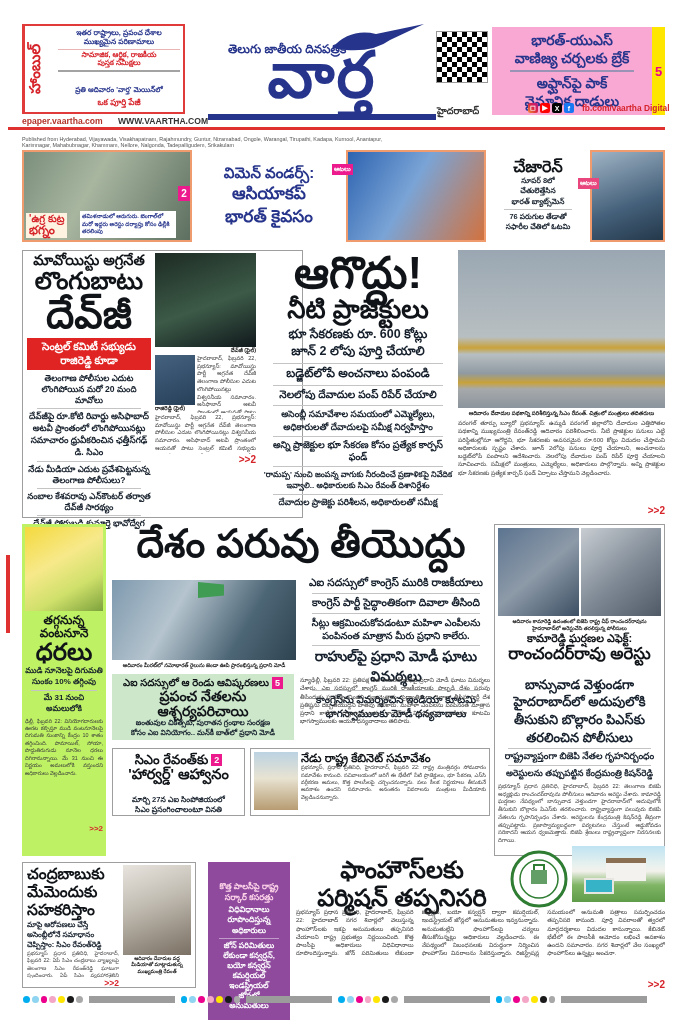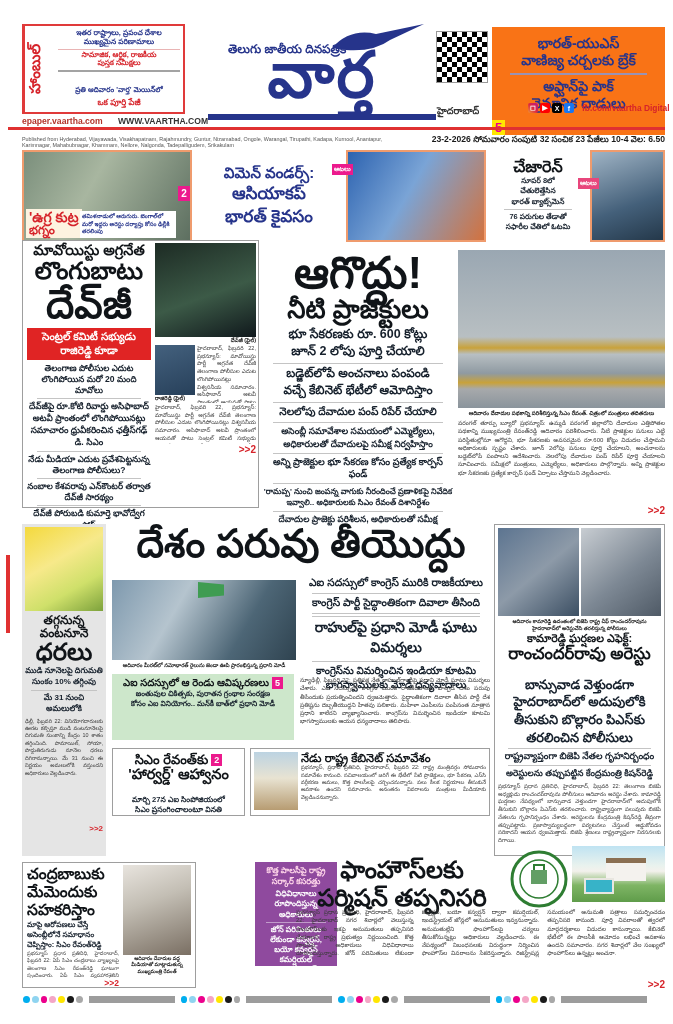--- a/index.html
+++ b/index.html
@@ -44,21 +44,21 @@
 
   <div class="abs blue" style="left:228px;top:42px;font-size:12px;font-weight:800;">తెలుగు జాతీయ దినపత్రిక</div>
   <svg class="abs" style="left:328px;top:22px;" width="100" height="32" viewBox="0 0 100 32">
     <path d="M4 26 Q22 6 48 12 L96 2 L62 18 Q46 30 18 28 Z" fill="#26348b"></path>
   </svg>
   <div class="abs blue" style="left:208px;top:42px;width:228px;font-size:64px;font-weight:800;text-align:center;letter-spacing:2px;line-height:1.05;">వార్త</div>
   <div class="abs" style="left:208px;top:114px;width:228px;height:6px;background:#26348b;"></div>
 
   <div class="abs qr" style="left:437px;top:32px;width:50px;height:50px;outline:1px solid #999;"></div>
 
-  <div class="abs" style="left:492px;top:27px;width:173px;height:108px;background:#f97316;display:flex;box-sizing:border-box;flex-direction:column;">
+  <div class="abs" style="left:492px;top:27px;width:173px;height:88px;background:#f9a8d4;display:flex;box-sizing:border-box;">
     <div style="flex:1;display:flex;flex-direction:column;justify-content:center;text-align:center;padding:2px 4px;">
       <div style="font-size:14px;font-weight:800;color:#26348b;line-height:1.25;"><span>భారత్-యుఎస్</span><br><span>వాణిజ్య చర్చలకు బ్రేక్</span></div>
       <div style="border-top:2px solid #9a93b5;margin:3px 14px;"></div>
       <div style="font-size:14px;font-weight:800;color:#26348b;line-height:1.25;"><span>అఫ్ఘాన్‌పై పాక్</span><br><span>వైమానిక దాడులు</span></div>
     </div>
     <div style="width:13px;background:#ffe600;display:flex;align-items:center;justify-content:center;">
       <span style="color:#ec008c;font-weight:800;font-size:13px;">5</span>
     </div>
   </div>
 
@@ -66,26 +66,25 @@
   <div class="abs" style="left:528px;top:103px;display:flex;align-items:center;">
     <span class="icon-sq" style="background:linear-gradient(45deg,#f09433,#dc2743,#bc1888);">◻</span>
     <span class="icon-sq" style="background:#ff0000;">▶</span>
     <span class="icon-sq" style="background:#000;">X</span>
     <span class="icon-sq" style="background:#1877f2;">f</span>
     <span style="font-size:8.4px;font-weight:800;color:#d6232a;margin-left:6px;">fb.com/vaartha Digital</span>
   </div>
 
   <div class="abs" style="left:8px;top:127px;width:657px;height:3px;background:#e03131;"></div>
   <div class="abs" style="left:22px;top:136px;width:390px;font-size:5.4px;color:#555;">Published from Hyderabad, Vijayawada, Visakhapatnam, Rajahmundry, Guntur, Nizamabad, Ongole, Warangal, Tirupathi, Kadapa, Kurnool, Anantapur, Karimnagar, Mahabubnagar, Khammam, Nellore, Nalgonda, Tadepalligudem, Srikakulam</div>
-  <div class="abs" style="right:8px;top:134px;font-size:8.6px;font-weight:800;color:#1a1a1a;">23-2-2026 సోమవారం సంపుటి 32 సంచిక 23 పేజీలు 10-4 వెల: 6.50</div>
 
   <div class="abs" style="left:22px;top:150px;width:643px;height:92px;display:flex;gap:4px;">
     <div class="bd ph" style="width:170px;position:relative;background:linear-gradient(120deg,#7b8f7c,#a8b6a0 40%,#5d6f60);">
       <div style="position:absolute;left:2px;bottom:2px;background:#fdf3e0;padding:1px 3px;line-height:1.05;">
-        <span class="red" style="font-size:14px;font-weight:800;display:block;">'ఉగ్ర కుట్ర</span>
+        <span class="red" style="font-size:10px;font-weight:800;display:block;">'ఉగ్ర కుట్ర</span>
         <span class="red" style="font-size:12px;font-weight:800;display:block;">భగ్నం</span>
       </div>
       <div style="position:absolute;right:14px;bottom:2px;background:#fff;width:92px;padding:2px;font-size:5.8px;font-weight:700;color:#26348b;line-height:1.3;">
         <span>తమిళనాడులో ఆరుగురు.</span> <span>బెంగాల్‌లో మరో ఇద్దరు అరెస్టు</span> <span>దర్యాప్తు కోసం ఢిల్లీకి తరలింపు</span>
       </div>
       <span class="badge-pink" style="position:absolute;right:0;top:34px;width:12px;height:15px;font-size:10px;">2</span>
     </div>
     <div style="width:146px;display:flex;flex-direction:column;justify-content:center;text-align:center;background:#fff;">
       <span class="blue" style="font-size:15px;font-weight:800;line-height:1.35;">విమెన్ వండర్స్:</span>
       <span class="blue" style="font-size:17px;font-weight:800;line-height:1.35;">ఆసియాకప్</span>
@@ -98,21 +97,21 @@
       <span class="hl" style="font-size:16px;">చేజారెన్</span>
       <span class="sub" style="font-size:7.4px;line-height:1.4;"><span>సూపర్ 8లో</span><br><span>చేతులెత్తేసిన</span><br><span>భారత్ బ్యాట్స్‌మెన్</span></span>
       <div class="hr" style="margin:2px 14px;"></div>
       <span class="sub" style="font-size:7.4px;line-height:1.4;"><span>76 పరుగుల తేడాతో</span><br><span>సఫారీల చేతిలో ఓటమి</span></span>
     </div>
     <div class="bd ph" style="width:75px;position:relative;background:linear-gradient(160deg,#9fb3c4,#44607a 60%,#24384a);">
       <span class="badge-pink" style="position:absolute;left:-14px;top:26px;font-size:6.4px;padding:1px 2px;background:#e8467c;">ఆటలు</span>
     </div>
   </div>
 
-  <div class="abs box" style="left:22px;top:240px;width:237px;height:268px;padding:4px;">
+  <div class="abs box" style="left:22px;top:250px;width:281px;height:268px;padding:4px;">
     <div style="position:absolute;left:4px;top:2px;width:124px;">
       <div class="hl ctr" style="font-size:14.5px;">మావోయిస్టు అగ్రనేత</div>
       <div class="hl ctr" style="font-size:24px;">లొంగుబాటు</div>
       <div class="hl ctr" style="font-size:40px;">దేవ్‌జీ</div>
       <div class="ctr" style="background:#e02424;color:#fff;font-weight:800;font-size:10.5px;line-height:1.3;padding:2px 1px;margin:3px 0;"><span>సెంట్రల్ కమిటీ సభ్యుడు</span><br><span>రాజిరెడ్డి కూడా</span></div>
       <div class="sub ctr" style="font-size:8.6px;line-height:1.3;">తెలంగాణ పోలీసుల ఎదుట లొంగిపోయిన మరో 20 మంది మావోలు</div>
       <div class="hr"></div>
       <div class="sub ctr" style="font-size:8.8px;line-height:1.35;">దేవ్‌జీపై రూ.కోటి రివార్డు అసిఫాబాద్ అటవీ ప్రాంతంలో లొంగిపోయినట్లు సమాచారం ధ్రువీకరించిన ఛత్తీస్‌గఢ్ డి. సిఎం</div>
       <div class="hr"></div>
       <div class="sub ctr" style="font-size:8.6px;line-height:1.3;">నేడు మీడియా ఎదుట ప్రవేశపెట్టనున్న తెలంగాణ పోలీసులు?</div>
@@ -136,21 +135,20 @@
     </div>
   </div>
 
   <div class="abs" style="left:263px;top:250px;width:190px;height:268px;">
     <div class="hl ctr" style="font-size:44px;">ఆగొద్దు!</div>
     <div class="hl ctr" style="font-size:26px;">నీటి ప్రాజెక్టులు</div>
     <div class="sub ctr" style="font-size:12.5px;margin-top:4px;">భూ సేకరణకు రూ. 600 కోట్లు</div>
     <div class="sub ctr" style="font-size:12.5px;">జూన్ 2 లోపు పూర్తి చేయాలి</div>
     <div class="hr"></div>
     <div class="sub ctr" style="font-size:12px;">బడ్జెట్‌లోపే అంచనాలు పంపండి</div>
-    <div class="sub ctr" style="font-size:12px;">వచ్చే కేబినెట్ భేటీలో ఆమోదిస్తాం</div>
     <div class="hr"></div>
     <div class="sub ctr" style="font-size:10.5px;">నెలలోపు దేవాదుల పంప్ రిపేర్ చేయాలి</div>
     <div class="hr"></div>
     <div class="sub ctr" style="font-size:9px;line-height:1.4;">అసెంబ్లీ సమావేశాల సమయంలో ఎమ్మెల్యేలు, అధికారులతో దేవాదులపై సమీక్ష నిర్వహిస్తాం</div>
     <div class="hr"></div>
     <div class="sub ctr" style="font-size:9.5px;line-height:1.35;">అన్ని ప్రాజెక్టుల భూ సేకరణ కోసం ప్రత్యేక కార్పస్ ఫండ్</div>
     <div class="hr"></div>
     <div class="sub ctr" style="font-size:8px;line-height:1.4;">'రామప్ప' నుంచి జంపన్న వాగుకు నీరందించే ప్రణాళికపై నివేదిక ఇవ్వాలి.. అధికారులకు సిఎం రేవంత్ దిశానిర్దేశం</div>
     <div class="hr"></div>
     <div class="sub ctr" style="font-size:8.8px;">దేవాదుల ప్రాజెక్టు పరిశీలన, అధికారులతో సమీక్ష</div>
@@ -158,21 +156,21 @@
 
   <div class="abs" style="left:458px;top:250px;width:207px;height:268px;">
     <div class="ph" style="width:207px;height:158px;background:linear-gradient(180deg,#9aa7b2 0%,#b8bfc2 55%,#c9a23a 62%,#b8bfc2 66%,#8f9aa2 78%,#c9a23a 84%,#a7a9ab 88%,#8a949c 100%);"></div>
     <div class="cap ctr" style="margin:2px 0;">ఆదివారం దేవాదుల పథకాన్ని పరిశీలిస్తున్న సిఎం రేవంత్. చిత్రంలో మంత్రులు తదితరులు</div>
     <div class="body-txt jst" style="height:86px;overflow:hidden;">వరంగల్ తూర్పు బ్యూరో ప్రభన్యూస్: ఉమ్మడి వరంగల్ జిల్లాలోని దేవాదుల ఎత్తిపోతల పథకాన్ని ముఖ్యమంత్రి రేవంత్‌రెడ్డి ఆదివారం పరిశీలించారు. నీటి ప్రాజెక్టుల పనులు ఎట్టి పరిస్థితుల్లోనూ ఆగొద్దని, భూ సేకరణకు అవసరమైన రూ.600 కోట్లు విడుదల చేస్తామని అధికారులకు స్పష్టం చేశారు. జూన్ 2లోపు పనులు పూర్తి చేయాలని, అంచనాలను బడ్జెట్‌లోపే పంపాలని ఆదేశించారు. నెలలోపు దేవాదుల పంప్ రిపేర్ పూర్తి చేయాలని సూచించారు. సమీక్షలో మంత్రులు, ఎమ్మెల్యేలు, అధికారులు పాల్గొన్నారు. అన్ని ప్రాజెక్టుల భూ సేకరణకు ప్రత్యేక కార్పస్ ఫండ్ ఏర్పాటు చేస్తామని వెల్లడించారు.</div>
     <span class="jump">&gt;&gt;2</span>
   </div>
 
   <div class="abs" style="left:6px;top:555px;width:4px;height:78px;background:#e03131;"></div>
 
-  <div class="abs" style="left:22px;top:524px;width:84px;height:332px;background:#e5e5e5;padding:3px;box-sizing:border-box;">
+  <div class="abs" style="left:22px;top:524px;width:84px;height:332px;background:#bef264;padding:3px;box-sizing:border-box;">
     <div class="ph" style="width:78px;height:84px;background:linear-gradient(150deg,#f4d93d 0%,#f7e98a 40%,#cfe06a 70%,#7da23c 100%);"></div>
     <div class="hl ctr" style="font-size:12px;margin-top:3px;">తగ్గనున్న</div>
     <div class="hl ctr" style="font-size:12px;">వంటనూనె</div>
     <div class="hl ctr" style="font-size:24px;">ధరలు</div>
     <div class="sub ctr" style="font-size:8px;line-height:1.35;margin-top:2px;">ముడి నూనెలపై దిగుమతి సుంకం 10% తగ్గింపు</div>
     <div class="hr" style="margin:2px 6px;"></div>
     <div class="sub ctr" style="font-size:8px;line-height:1.35;">మే 31 నుంచి అమలులోకి</div>
     <div class="body-txt jst" style="font-size:5.4px;height:106px;overflow:hidden;margin-top:3px;">ఢిల్లీ, ఫిబ్రవరి 22: వినియోగదారులకు ఊరట కల్పిస్తూ ముడి వంటనూనెలపై దిగుమతి సుంకాన్ని కేంద్రం 10 శాతం తగ్గించింది. పామాయిల్, సోయా, పొద్దుతిరుగుడు నూనెల ధరలు దిగిరానున్నాయి. మే 31 నుంచి ఈ నిర్ణయం అమలులోకి వస్తుందని అధికారులు వెల్లడించారు.</div>
     <span class="jump" style="font-size:8px;">&gt;&gt;2</span>
   </div>
@@ -181,32 +179,34 @@
   <div class="abs ph" style="left:112px;top:580px;width:184px;height:80px;background:linear-gradient(120deg,#7e99ae 0%,#b5c4ce 35%,#4d6676 70%,#2f4350 100%);">
     <div style="position:absolute;left:86px;top:2px;width:26px;height:16px;background:#3f9c52;clip-path:polygon(0 0,100% 15%,100% 85%,0 100%);"></div>
   </div>
   <div class="abs cap ctr" style="left:112px;top:662px;width:184px;font-size:5.4px;">ఆదివారం మీరట్‌లో నమోభారత్ రైలును జెండా ఊపి ప్రారంభిస్తున్న ప్రధాని మోడీ</div>
 
   <div class="abs" style="left:302px;top:576px;width:188px;">
     <div class="sub ctr" style="font-size:10.6px;">ఎఐ సదస్సులో కాంగ్రెస్ మురికి రాజకీయాలు</div>
     <div class="hr"></div>
     <div class="sub ctr" style="font-size:10.6px;">కాంగ్రెస్ పార్టీ సైద్ధాంతికంగా దివాలా తీసింది</div>
     <div class="hr"></div>
+    <div class="sub ctr" style="font-size:9.6px;line-height:1.4;">సీట్లు ఆక్రమించుకోవడంటూ మహిళా ఎంపీలను పంపినంత మాత్రాన మీరు ప్రధాని కాలేరు.</div>
     <div class="hr"></div>
     <div class="sub ctr" style="font-size:14px;">రాహుల్‌పై ప్రధాని మోడీ ఘాటు విమర్శలు</div>
     <div class="hr"></div>
     <div class="sub ctr" style="font-size:10.2px;line-height:1.4;">కాంగ్రెస్‌ను విమర్శించిన ఇండియా కూటమి భాగస్వాములకు మోడీ ధన్యవాదాలు</div>
   </div>
   <div class="abs body-txt jst" style="left:300px;top:676px;width:190px;height:66px;overflow:hidden;">న్యూఢిల్లీ, ఫిబ్రవరి 22: ప్రతిపక్ష నేత రాహుల్‌గాంధీపై ప్రధాని మోడీ ఘాటు విమర్శలు చేశారు. ఎఐ సదస్సులో కాంగ్రెస్ మురికి రాజకీయాలకు పాల్పడి దేశం పరువు తీసేందుకు ప్రయత్నించిందని ధ్వజమెత్తారు. సైద్ధాంతికంగా దివాలా తీసిన పార్టీ దేశ ప్రతిష్టను దెబ్బతీయొద్దని హితవు పలికారు. మహిళా ఎంపీలను పంపినంత మాత్రాన ప్రధాని కాలేరని వ్యాఖ్యానించారు. కాంగ్రెస్‌ను విమర్శించిన ఇండియా కూటమి భాగస్వాములకు ఆయన ధన్యవాదాలు తెలిపారు.</div>
 
   <div class="abs" style="left:112px;top:674px;width:182px;height:66px;background:#cde7cb;padding:3px 4px;box-sizing:border-box;text-align:center;">
     <div style="display:flex;align-items:center;justify-content:center;gap:3px;">
       <span class="hl" style="font-size:10px;">ఎఐ సదస్సులో ఆ రెండు ఆవిష్కరణలు</span>
       <span class="badge-pink" style="width:11px;height:12px;font-size:9px;">5</span>
     </div>
+    <div class="hl" style="font-size:14px;">ప్రపంచ నేతలను ఆశ్చర్యపరిచాయి</div>
     <div class="sub" style="font-size:7.4px;line-height:1.35;"><span>జంతువుల చికిత్సకు, పురాతన గ్రంథాల సంరక్షణ</span><br><span>కోసం ఎఐ వినియోగం.. మన్‌కీ బాత్‌లో ప్రధాని మోడీ</span></div>
   </div>
 
   <div class="abs box ctr" style="left:112px;top:748px;width:133px;height:68px;padding:4px 2px;">
     <div style="display:flex;align-items:center;justify-content:center;gap:3px;">
       <span class="hl" style="font-size:13px;">సిఎం రేవంత్‌కు</span>
       <span class="badge-pink" style="width:11px;height:12px;font-size:9px;">2</span>
     </div>
     <div class="hl" style="font-size:14.5px;">'హార్వర్డ్' ఆహ్వానం</div>
     <div class="sub" style="font-size:7.6px;line-height:1.35;margin-top:13px;"><span>మార్చి 27న ఎఐ సింపోజియంలో</span><br><span>సిఎం ప్రసంగించాలంటూ వినతి</span></div>
@@ -243,21 +243,21 @@
       <div class="sub" style="font-size:7.4px;line-height:1.3;margin-top:2px;"><span>మాపై ఆరోపణలు చేస్తే</span><br><span>అసెంబ్లీలోనే సమాధానం</span><br><span>చెప్పిస్తాం: సిఎం రేవంత్‌రెడ్డి</span></div>
       <div class="body-txt jst" style="font-size:5.2px;height:28px;overflow:hidden;margin-top:1px;">ప్రభన్యూస్ ప్రధాన ప్రతినిధి, హైదరాబాద్, ఫిబ్రవరి 22: ఏపీ సిఎం చంద్రబాబు వ్యాఖ్యలపై తెలంగాణ సిఎం రేవంత్‌రెడ్డి ఘాటుగా స్పందించారు. ఏపీ సిఎం వ్యవహారశైలిని తప్పుపట్టారు.</div>
       <span class="jump" style="font-size:8.5px;">&gt;&gt;2</span>
     </div>
     <div style="position:absolute;left:100px;top:2px;width:68px;">
       <div class="ph" style="width:68px;height:90px;background:linear-gradient(160deg,#e8e4de 0%,#c3beb4 40%,#7a6f63 100%);"></div>
       <div class="cap ctr" style="font-size:5px;"><span>ఆదివారం దేవాదుల వద్ద</span> <span>మీడియాతో మాట్లాడుతున్న</span> <span>ముఖ్యమంత్రి రేవంత్</span></div>
     </div>
   </div>
 
-  <div class="abs ctr" style="left:208px;top:862px;width:82px;height:104px;background:#8f4a9e;padding:4px 3px;box-sizing:border-box;margin-left:47px;">
+  <div class="abs ctr" style="left:208px;top:862px;width:82px;height:158px;background:#8f4a9e;padding:20px 3px;box-sizing:border-box;">
     <div style="color:#ffd6ea;font-weight:800;font-size:8.2px;line-height:1.3;"><span>కొత్త పాలసీపై రాష్ట్ర</span><br><span>సర్కార్ కసరత్తు</span></div>
     <div style="color:#fff;font-weight:700;font-size:7.8px;line-height:1.3;margin-top:2px;"><span>విధివిధానాలు</span><br><span>రూపొందిస్తున్న</span><br><span>అధికారులు</span></div>
     <div style="border-top:1px solid rgba(255,255,255,.45);margin:2px 8px;"></div>
     <div style="color:#fff;font-weight:700;font-size:7.8px;line-height:1.3;"><span>జోన్ పరిమితులు</span><br><span>లేకుండా కన్వర్షన్,</span><br><span>బయో కన్వర్షన్</span><br><span>కమర్షియల్</span><br><span>ఇండస్ట్రియల్</span><br><span>జోన్లలో</span><br><span>అనుమతులు</span></div>
   </div>
 
   <div class="abs" style="left:296px;top:856px;width:369px;height:132px;">
     <div class="hl ctr" style="width:212px;font-size:24px;line-height:1.15;"><span>ఫాంహౌస్‌లకు</span><br><span>పర్మిషన్ తప్పనిసరి</span></div>
     <svg class="abs" style="left:214px;top:-6px;" width="58" height="58" viewBox="0 0 58 58">
       <circle cx="29" cy="29" r="27" fill="#fff" stroke="#2e7d32" stroke-width="3"></circle>

